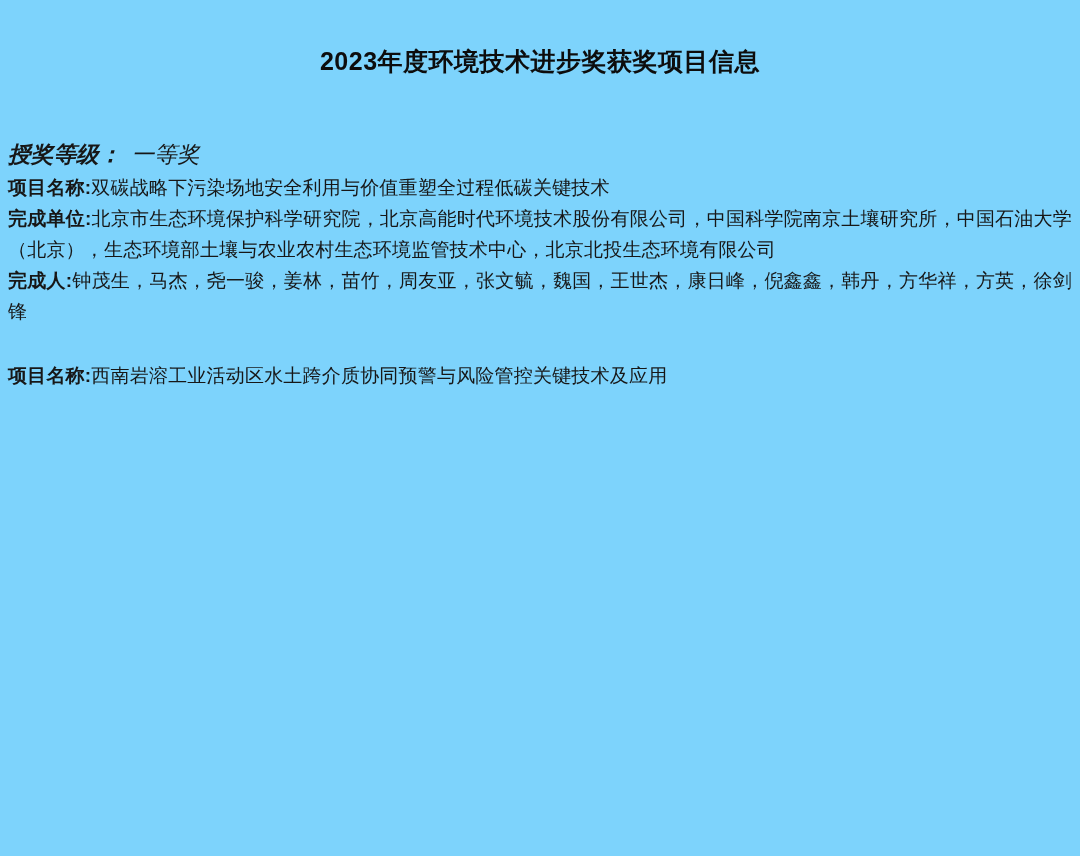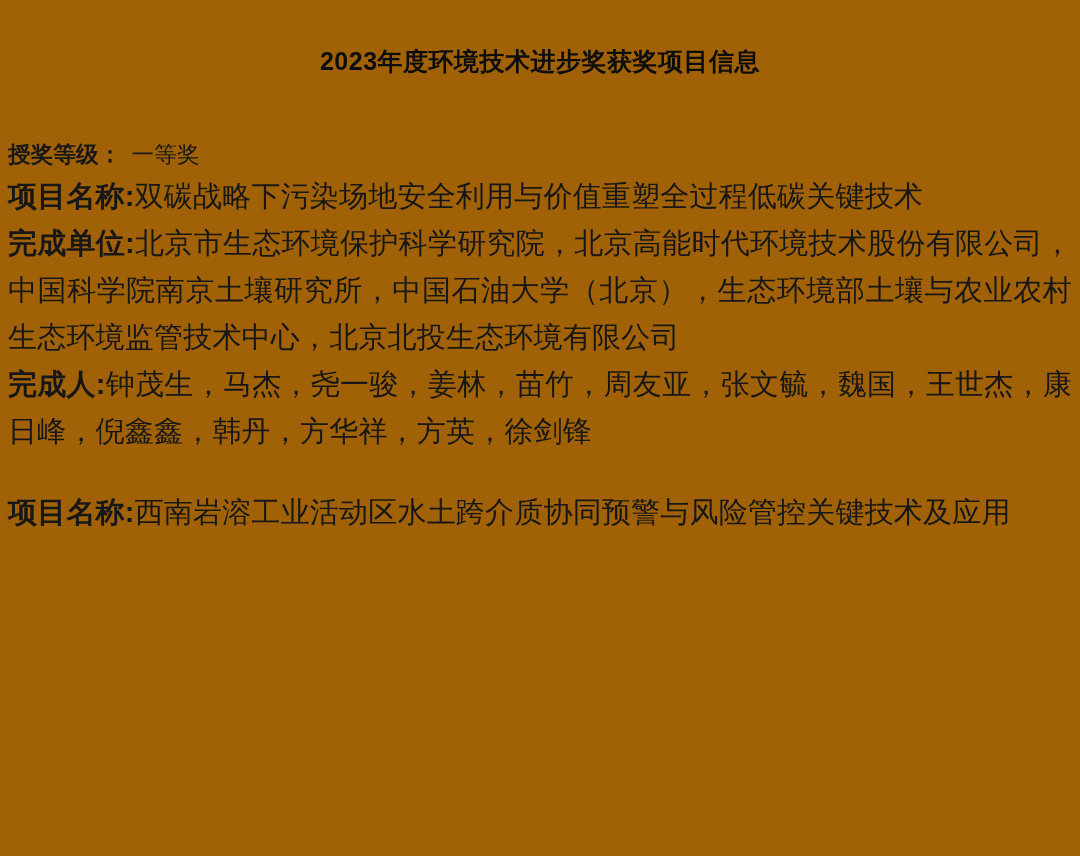--- a/index.html
+++ b/index.html
@@ -11,21 +11,21 @@
     width: 1080px;
     min-height: 856px;
     font-family: "Liberation Sans", "DejaVu Sans", sans-serif;
     color: #1a1a1a;
   }
   .page {
     width: 1080px;
     min-height: 856px;
     box-sizing: border-box;
     padding: 30px 8px 10px 8px;
-    background: #a16207;
+    background: #7dd3fc;
   }
   .doc-title {
     text-align: center;
     font-size: 25px;
     font-weight: bold;
     letter-spacing: 0.5px;
     color: #0d0d0d;
     margin: 14px 0 0 0;
     line-height: 1.4;
   }
@@ -34,32 +34,33 @@
   }
   .award-block {
     margin-bottom: 34px;
   }
   .line {
     font-size: 22.5px;
     line-height: 1.62;
     color: #171717;
     letter-spacing: 0.2px;
     word-break: break-all;
+    font-style: italic;
   }
   .label {
     font-weight: bold;
   }
   .value-spaced {
     
   }
   .grade-line .value-spaced {
     padding-left: 10px;
   }
   .body-line {
-    font-size: 29px;
+    font-size: 19px;
     line-height: 1.62;
     color: #171717;
     letter-spacing: 0.2px;
     text-align: justify;
     word-break: break-all;
   }
   .body-line .label {
     font-weight: bold;
   }
 </style>

